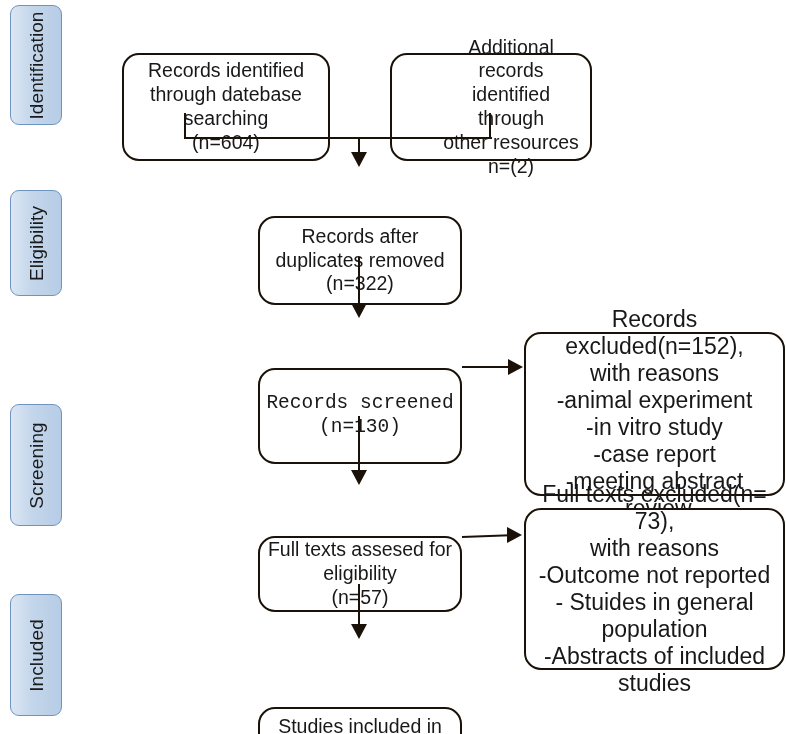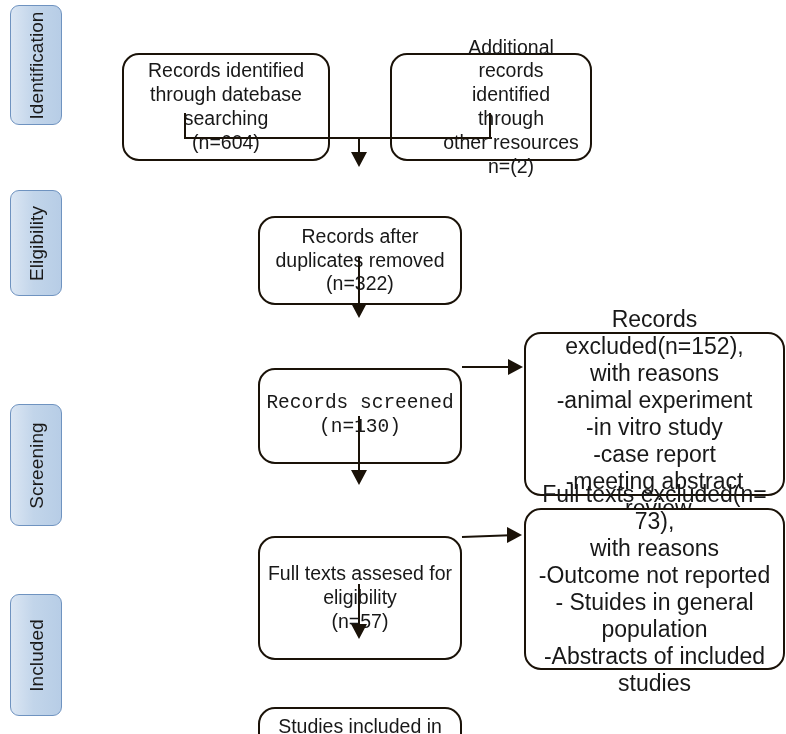--- a/index.html
+++ b/index.html
@@ -150,21 +150,21 @@
 -animal experiment
 -in vitro study
 -case report
 -meeting abstract
 -review</span>
   </div>
 
   <div class="conn-v" style="left:358px; top:416px; height:56px;"></div>
   <div class="arrow-down" style="left:351px; top:470px;"></div>
 
-  <div class="flow-box" style="left:258px; top:488px; width:204px; height:124px;">
+  <div class="flow-box" style="left:258px; top:488px; width:204px; height:76px;">
     <span class="box-text">Full texts assesed for
 eligibility
 (n=57)</span>
   </div>
 
   <div class="conn-h" style="left:462px; top:536px; width:50px; transform:rotate(-2.2deg); transform-origin:left center;"></div>
   <div class="arrow-right" style="left:507px; top:527px;"></div>
 
   <div class="flow-box dense" style="left:524px; top:460px; width:261px; height:162px;">
     <span class="box-text">Full texts excluded(n= 73),

